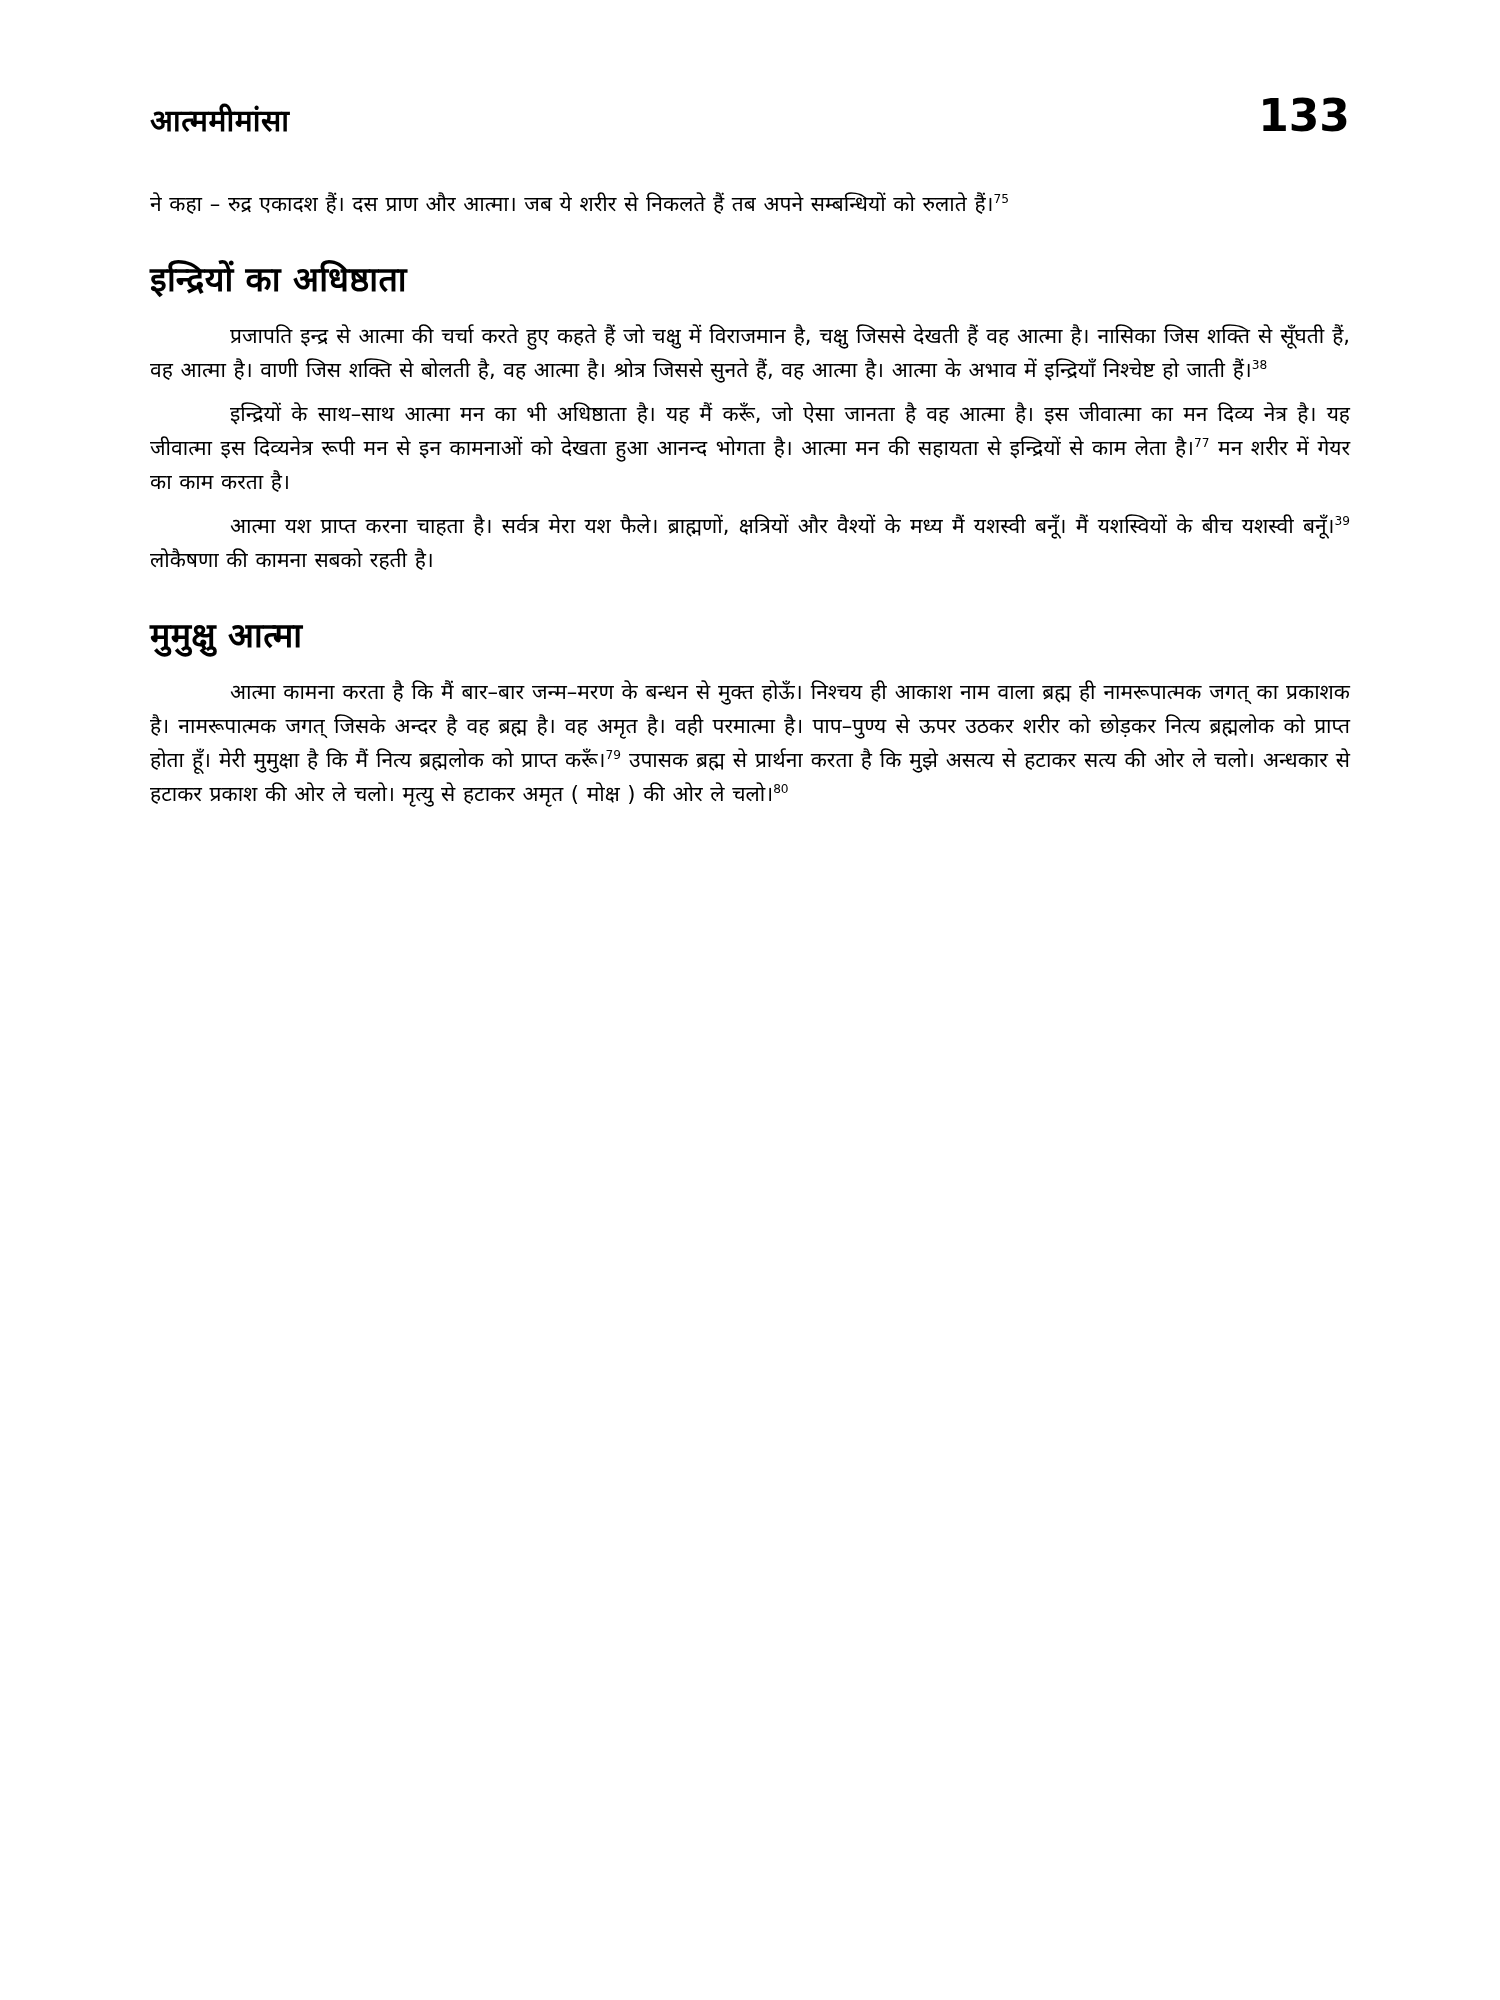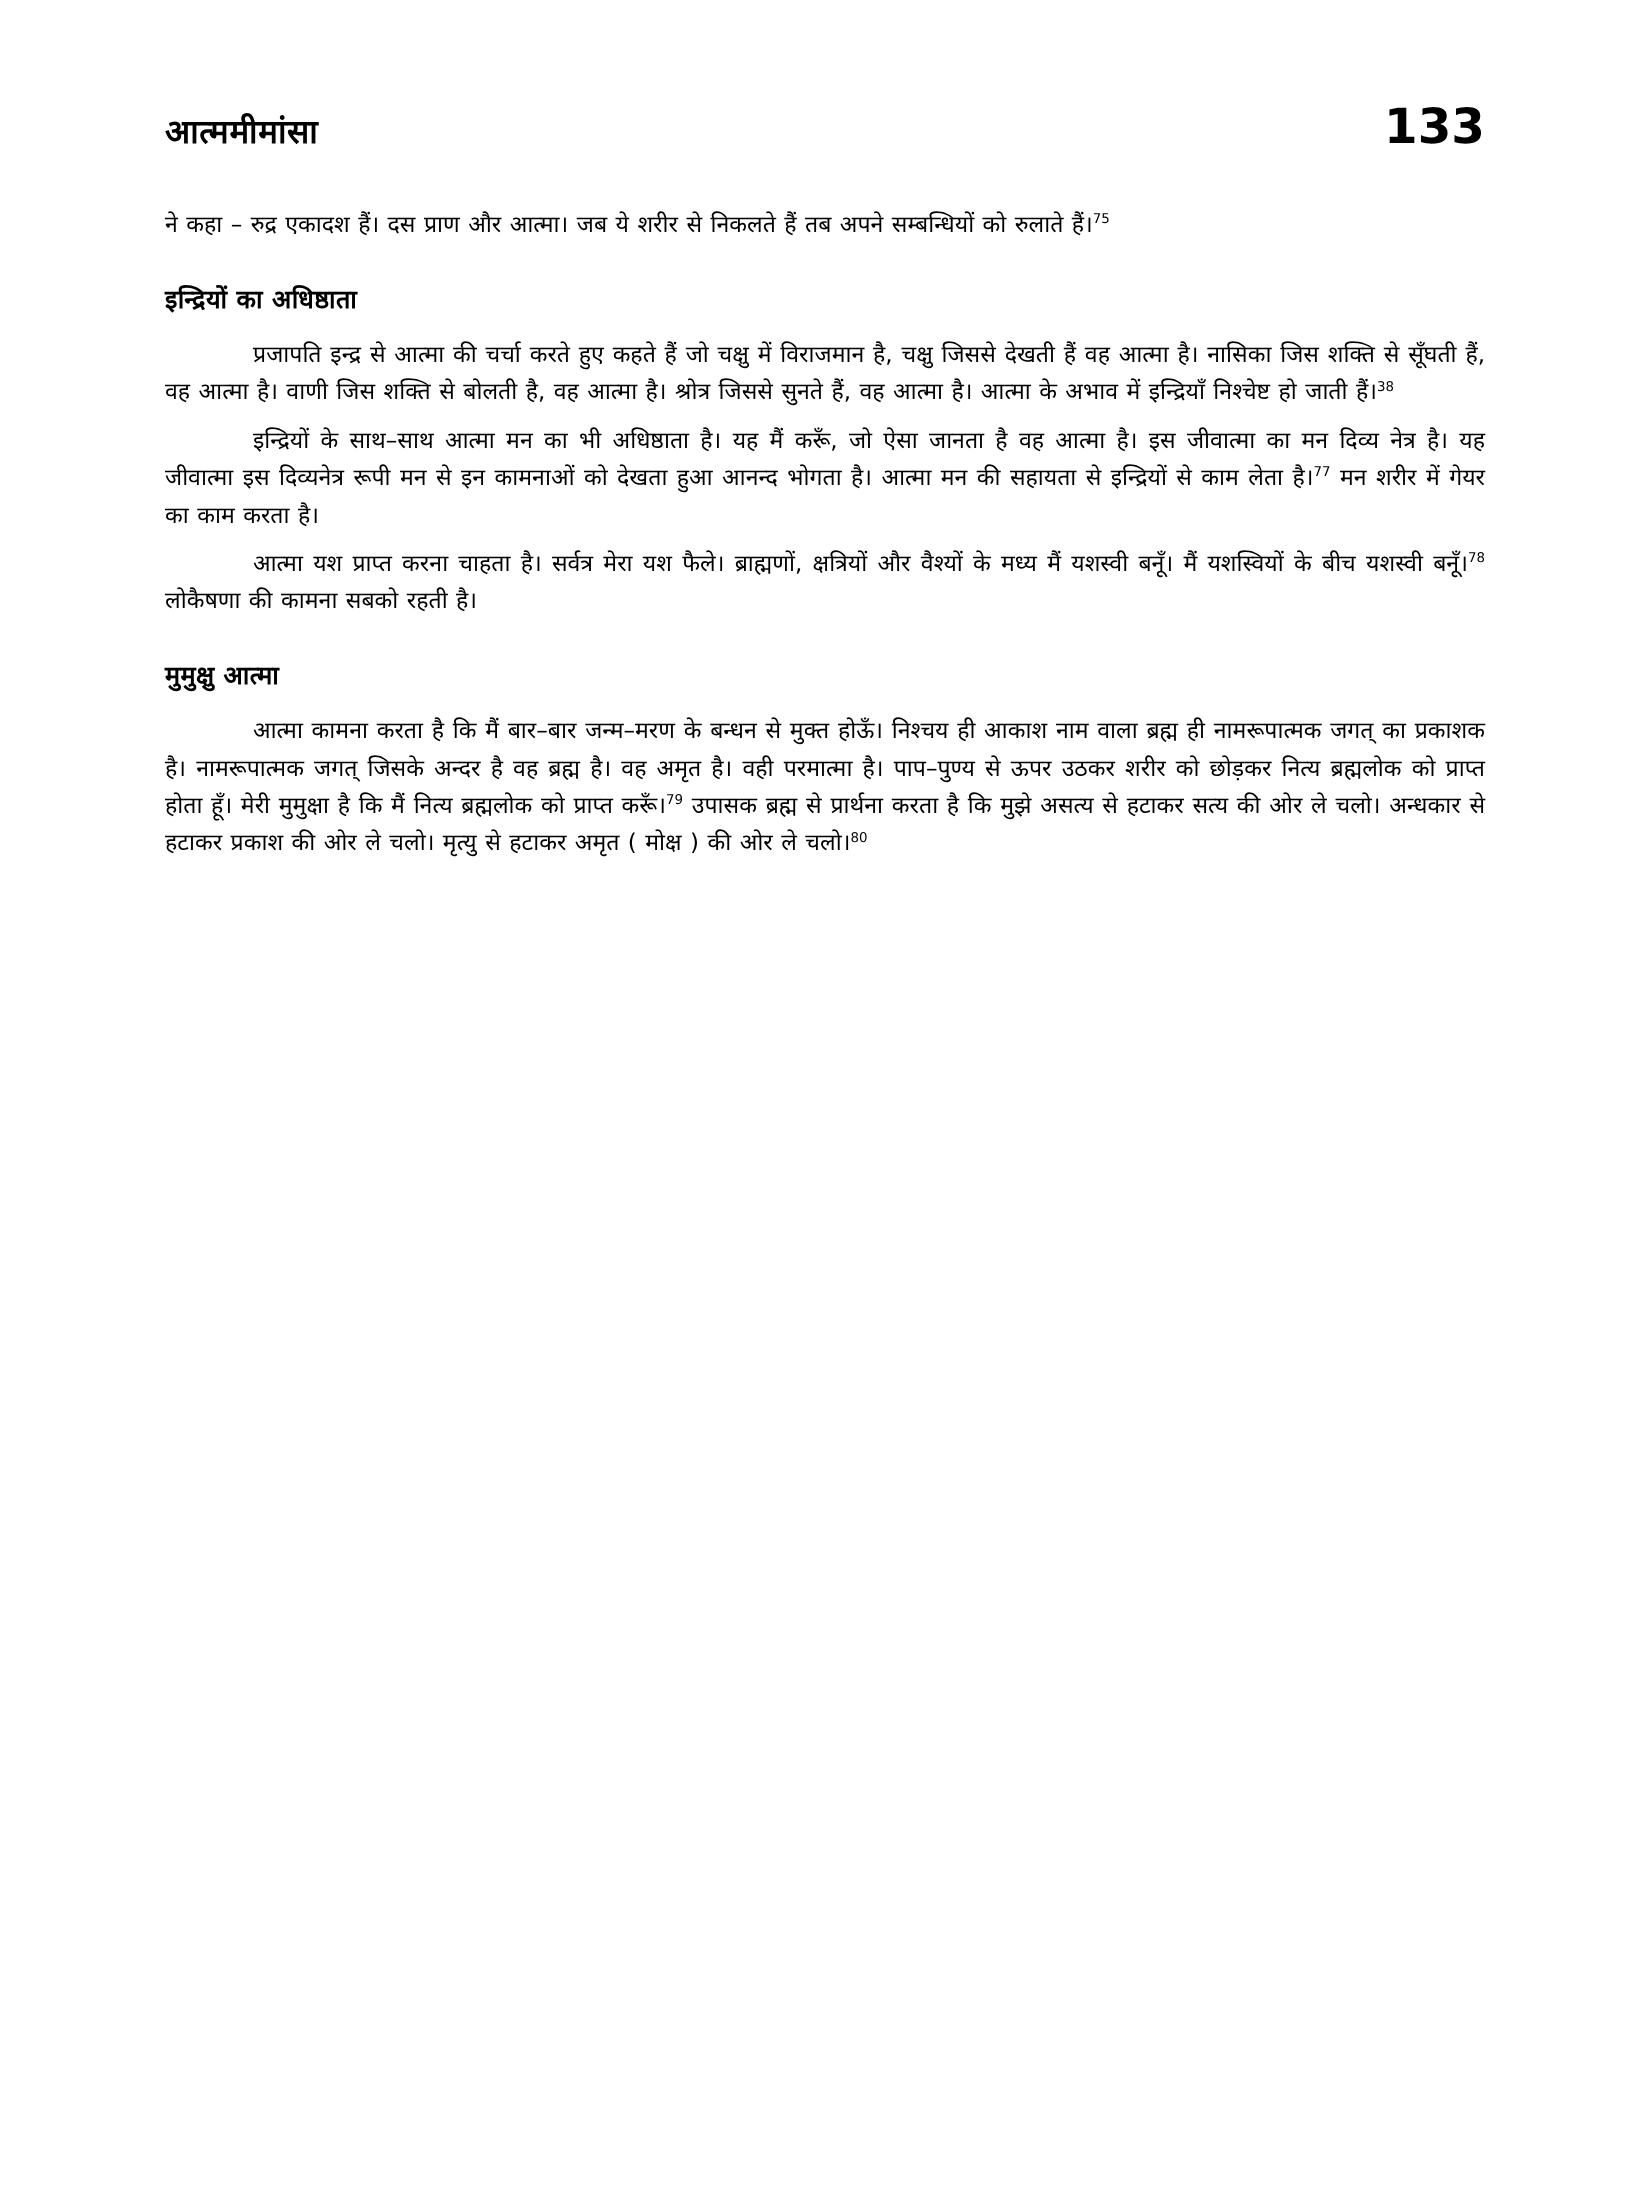--- a/index.html
+++ b/index.html
@@ -35,21 +35,21 @@
     letter-spacing: 0.5px;
   }
   .header-page-number {
     font-family: "DejaVu Sans", sans-serif;
     font-weight: bold;
     font-size: 44px;
   }
   .section-heading {
     font-family: "DejaVu Sans", sans-serif;
     font-weight: bold;
-    font-size: 23px;
+    font-size: 34px;
     margin: 34px 0 18px 0;
     letter-spacing: 0.3px;
   }
   .para {
     font-family: "DejaVu Sans", sans-serif;
     font-size: 21px;
     line-height: 1.62;
     text-align: justify;
     text-justify: inter-word;
     margin: 0 0 10px 0;
@@ -77,18 +77,18 @@
     <div class="header-page-number">133</div>
   </div>
 
   <p class="para first"><span>ने कहा – रुद्र एकादश हैं। दस प्राण और आत्मा। जब ये शरीर से निकलते हैं तब अपने सम्बन्धियों को रुलाते हैं।</span><sup>75</sup></p>
 
   <h2 class="section-heading">इन्द्रियों का अधिष्ठाता</h2>
   <p class="para indent"><span>प्रजापति इन्द्र से आत्मा की चर्चा करते हुए कहते हैं जो चक्षु में विराजमान है, चक्षु जिससे देखती हैं वह आत्मा है। नासिका जिस शक्ति से सूँघती हैं, वह आत्मा है। वाणी जिस शक्ति से बोलती है, वह आत्मा है। श्रोत्र जिससे सुनते हैं, वह आत्मा है। आत्मा के अभाव में इन्द्रियाँ निश्चेष्ट हो जाती हैं।</span><sup>38</sup></p>
 
   <p class="para indent"><span>इन्द्रियों के साथ–साथ आत्मा मन का भी अधिष्ठाता है। यह मैं करूँ, जो ऐसा जानता है वह आत्मा है। इस जीवात्मा का मन दिव्य नेत्र है। यह जीवात्मा इस दिव्यनेत्र रूपी मन से इन कामनाओं को देखता हुआ आनन्द भोगता है। आत्मा मन की सहायता से इन्द्रियों से काम लेता है।</span><sup>77</sup><span> मन शरीर में गेयर का काम करता है।</span></p>
 
-  <p class="para indent"><span>आत्मा यश प्राप्त करना चाहता है। सर्वत्र मेरा यश फैले। ब्राह्मणों, क्षत्रियों और वैश्यों के मध्य मैं यशस्वी बनूँ। मैं यशस्वियों के बीच यशस्वी बनूँ।</span><sup>78</sup><span> लोकैषणा की कामना सबको रहती है।</span></p>
+  <p class="para indent"><span>आत्मा यश प्राप्त करना चाहता है। सर्वत्र मेरा यश फैले। ब्राह्मणों, क्षत्रियों और वैश्यों के मध्य मैं यशस्वी बनूँ। मैं यशस्वियों के बीच यशस्वी बनूँ।</span><sup>39</sup><span> लोकैषणा की कामना सबको रहती है।</span></p>
 
   <h2 class="section-heading">मुमुक्षु आत्मा</h2>
   <p class="para indent"><span>आत्मा कामना करता है कि मैं बार–बार जन्म–मरण के बन्धन से मुक्त होऊँ। निश्चय ही आकाश नाम वाला ब्रह्म ही नामरूपात्मक जगत् का प्रकाशक है। नामरूपात्मक जगत् जिसके अन्दर है वह ब्रह्म है। वह अमृत है। वही परमात्मा है। पाप–पुण्य से ऊपर उठकर शरीर को छोड़कर नित्य ब्रह्मलोक को प्राप्त होता हूँ। मेरी मुमुक्षा है कि मैं नित्य ब्रह्मलोक को प्राप्त करूँ।</span><sup>79</sup><span> उपासक ब्रह्म से प्रार्थना करता है कि मुझे असत्य से हटाकर सत्य की ओर ले चलो। अन्धकार से हटाकर प्रकाश की ओर ले चलो। मृत्यु से हटाकर अमृत ( मोक्ष ) की ओर ले चलो।</span><sup>80</sup></p>
 
 </div>
 
 </body></html>

